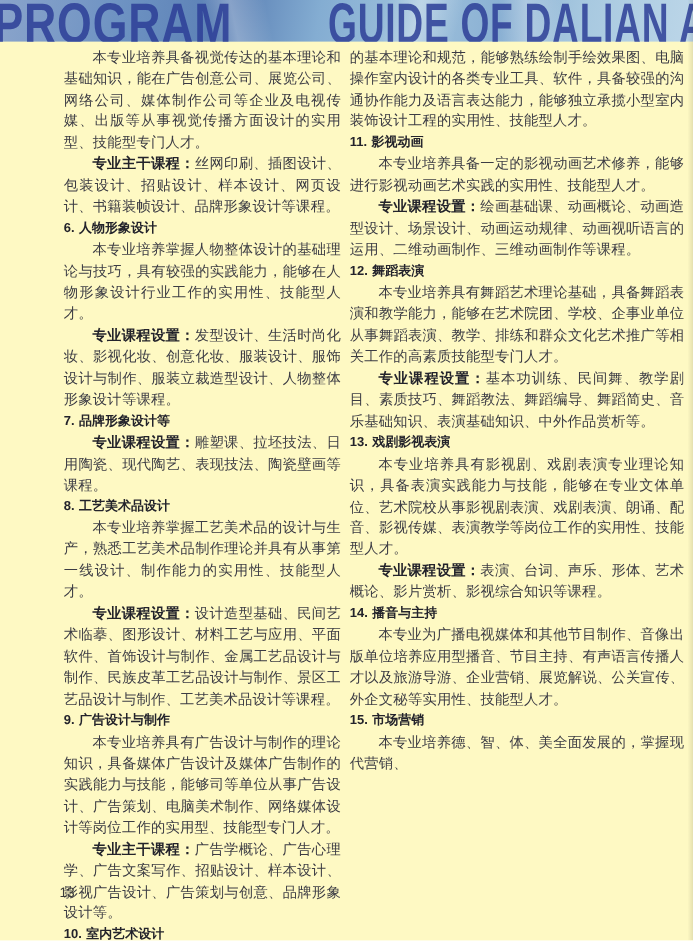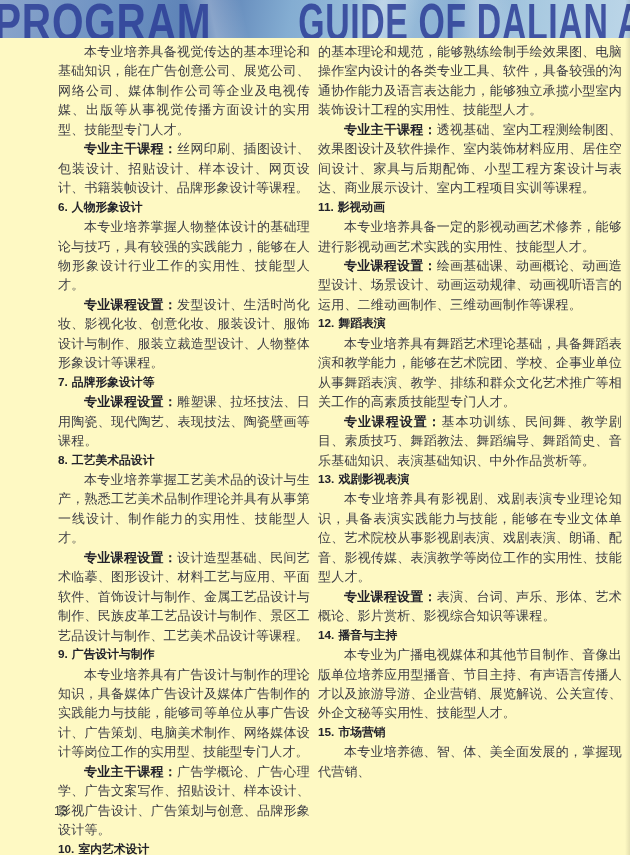--- a/index.html
+++ b/index.html
@@ -131,23 +131,20 @@
     <h3 class="sec-heading">
       <span class="sec-num">10.</span><span class="sec-title">室内艺术设计</span>
     </h3>
 
   </div>
 </section>
     <section class="col col-right" id="col-right">
   <div class="doc-section">
 
     <p class="sec-intro">的基本理论和规范，能够熟练绘制手绘效果图、电脑操作室内设计的各类专业工具、软件，具备较强的沟通协作能力及语言表达能力，能够独立承揽小型室内装饰设计工程的实用性、技能型人才。</p>
-    <p class="sec-courses indent">
-      <b class="course-label">专业主干课程：</b><span class="course-list">透视基础、室内工程测绘制图、效果图设计及软件操作、室内装饰材料应用、居住空间设计、家具与后期配饰、小型工程方案设计与表达、商业展示设计、室内工程项目实训等课程。</span>
-    </p>
   </div>
 
   <div class="doc-section">
     <h3 class="sec-heading">
       <span class="sec-num">11.</span><span class="sec-title">影视动画</span>
     </h3>
     <p class="sec-intro indent">本专业培养具备一定的影视动画艺术修养，能够进行影视动画艺术实践的实用性、技能型人才。</p>
     <p class="sec-courses indent">
       <b class="course-label">专业课程设置：</b><span class="course-list">绘画基础课、动画概论、动画造型设计、场景设计、动画运动规律、动画视听语言的运用、二维动画制作、三维动画制作等课程。</span>
     </p>

